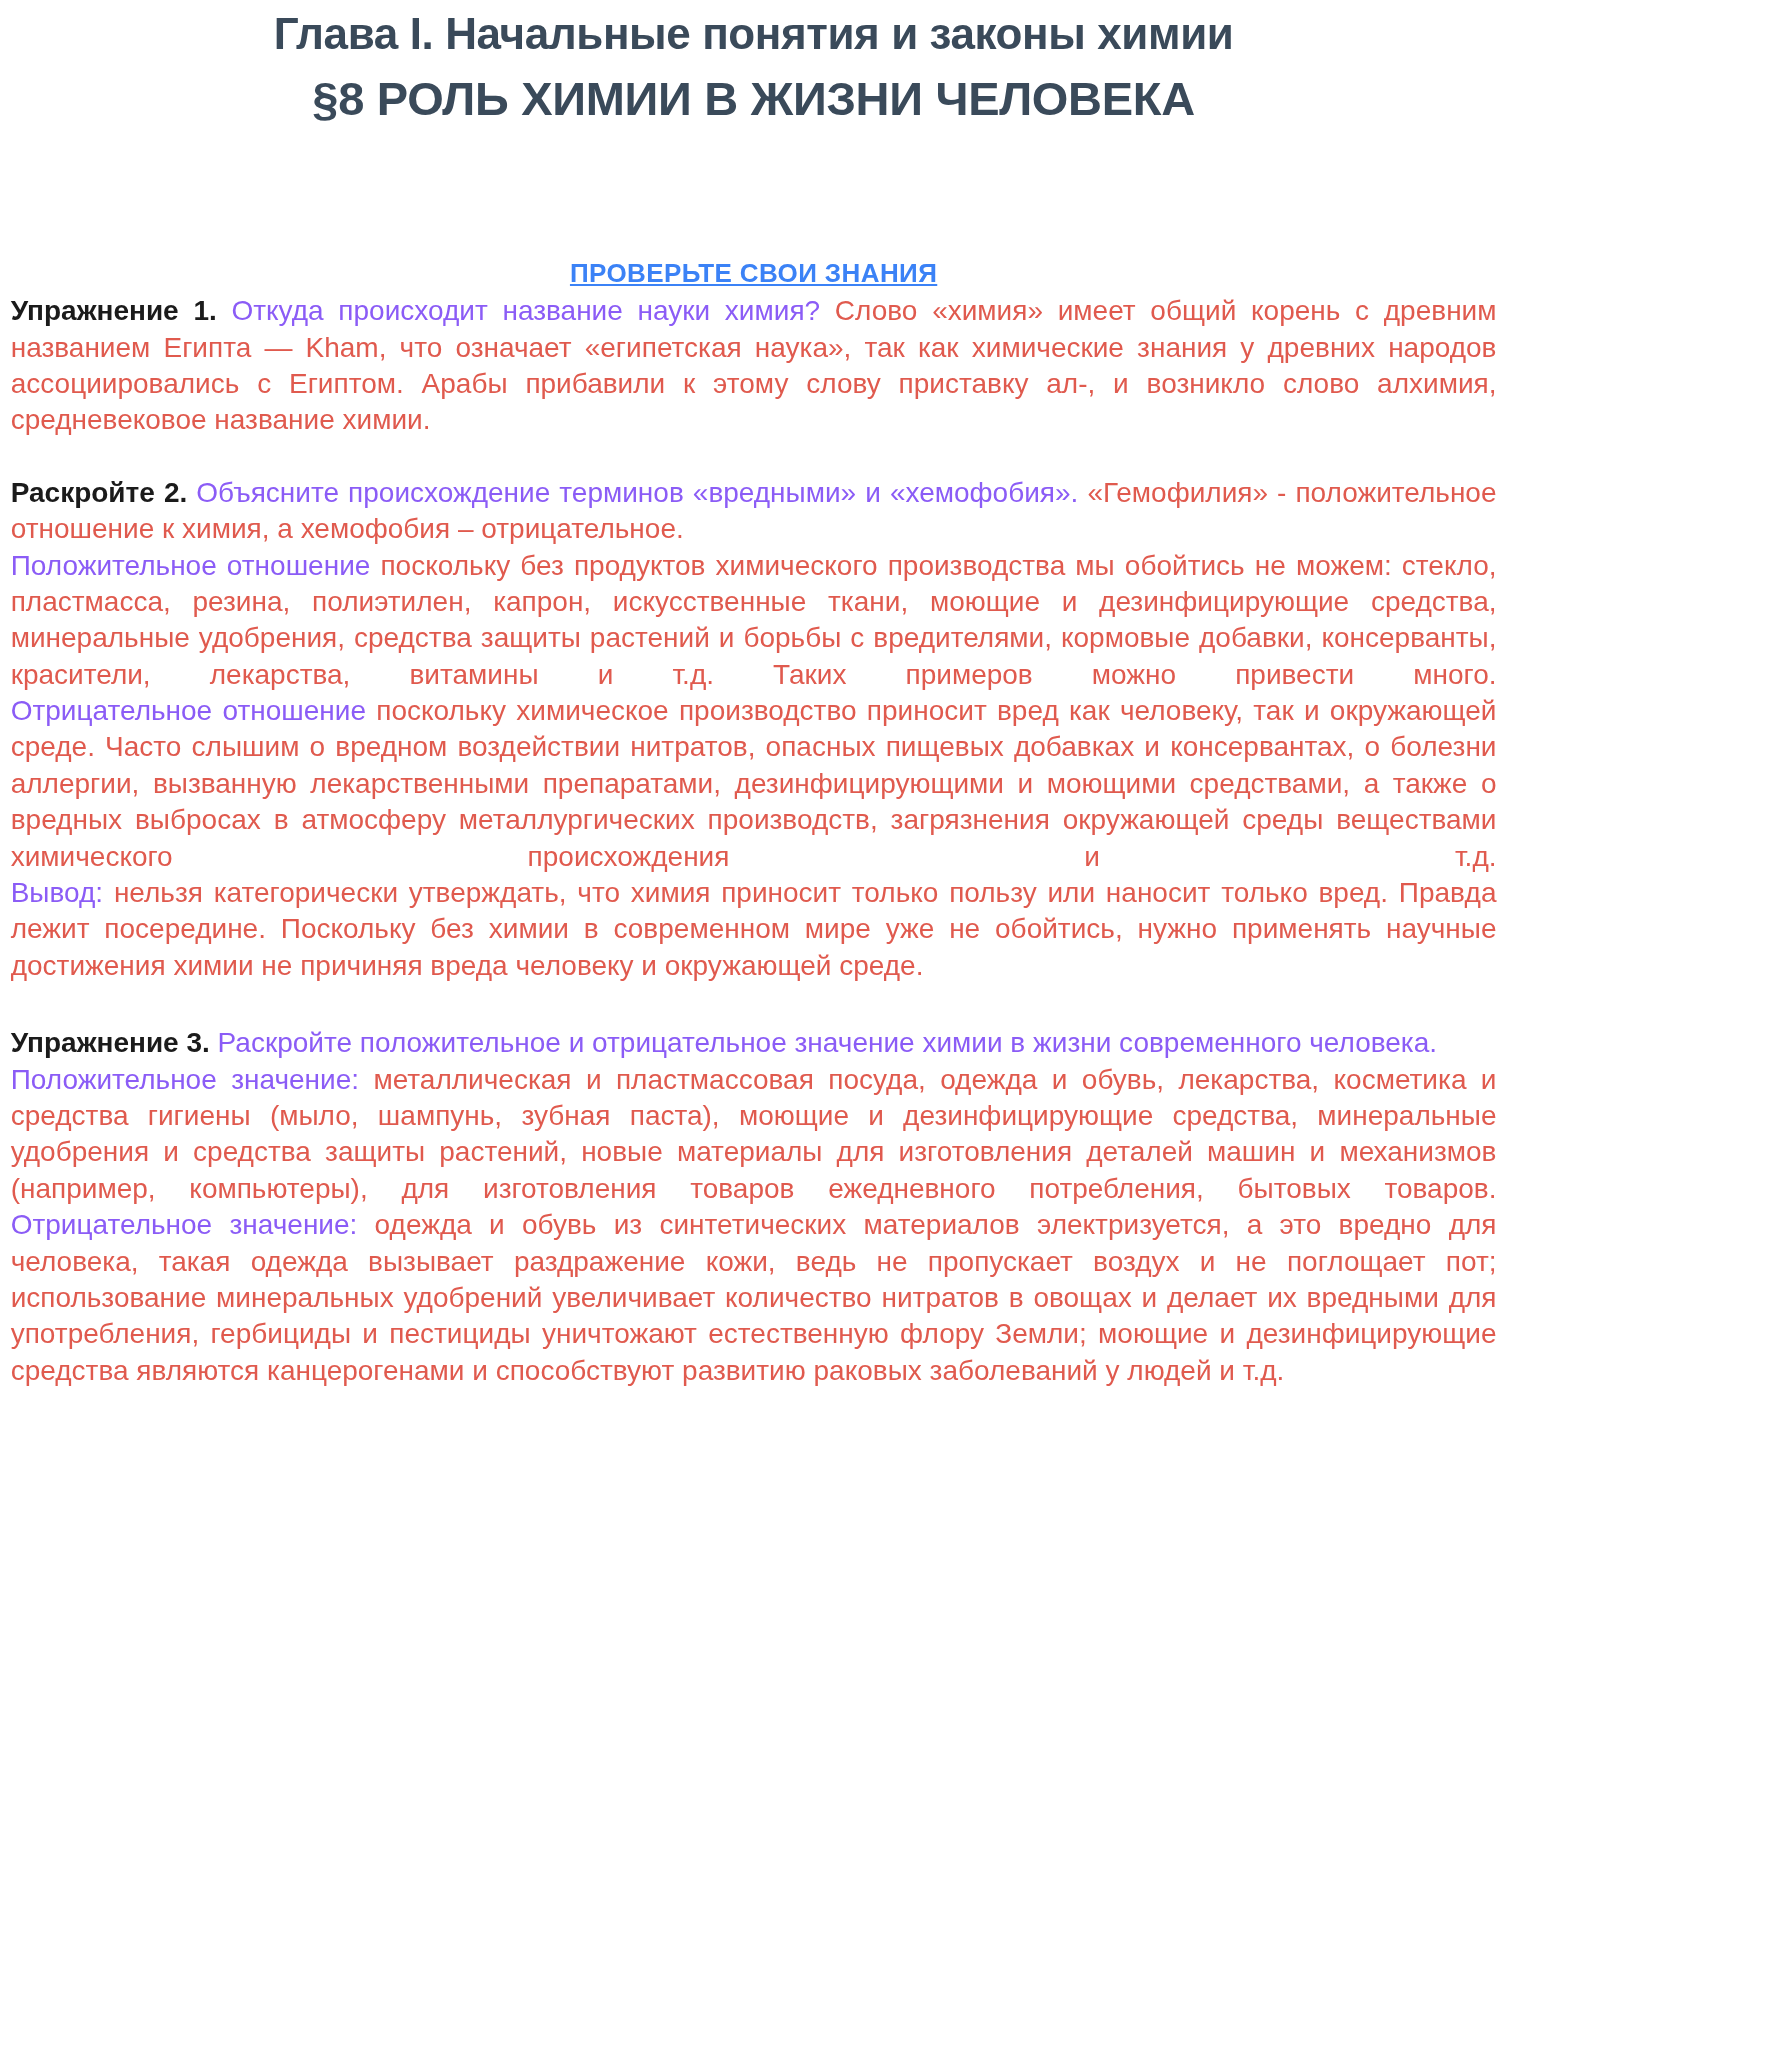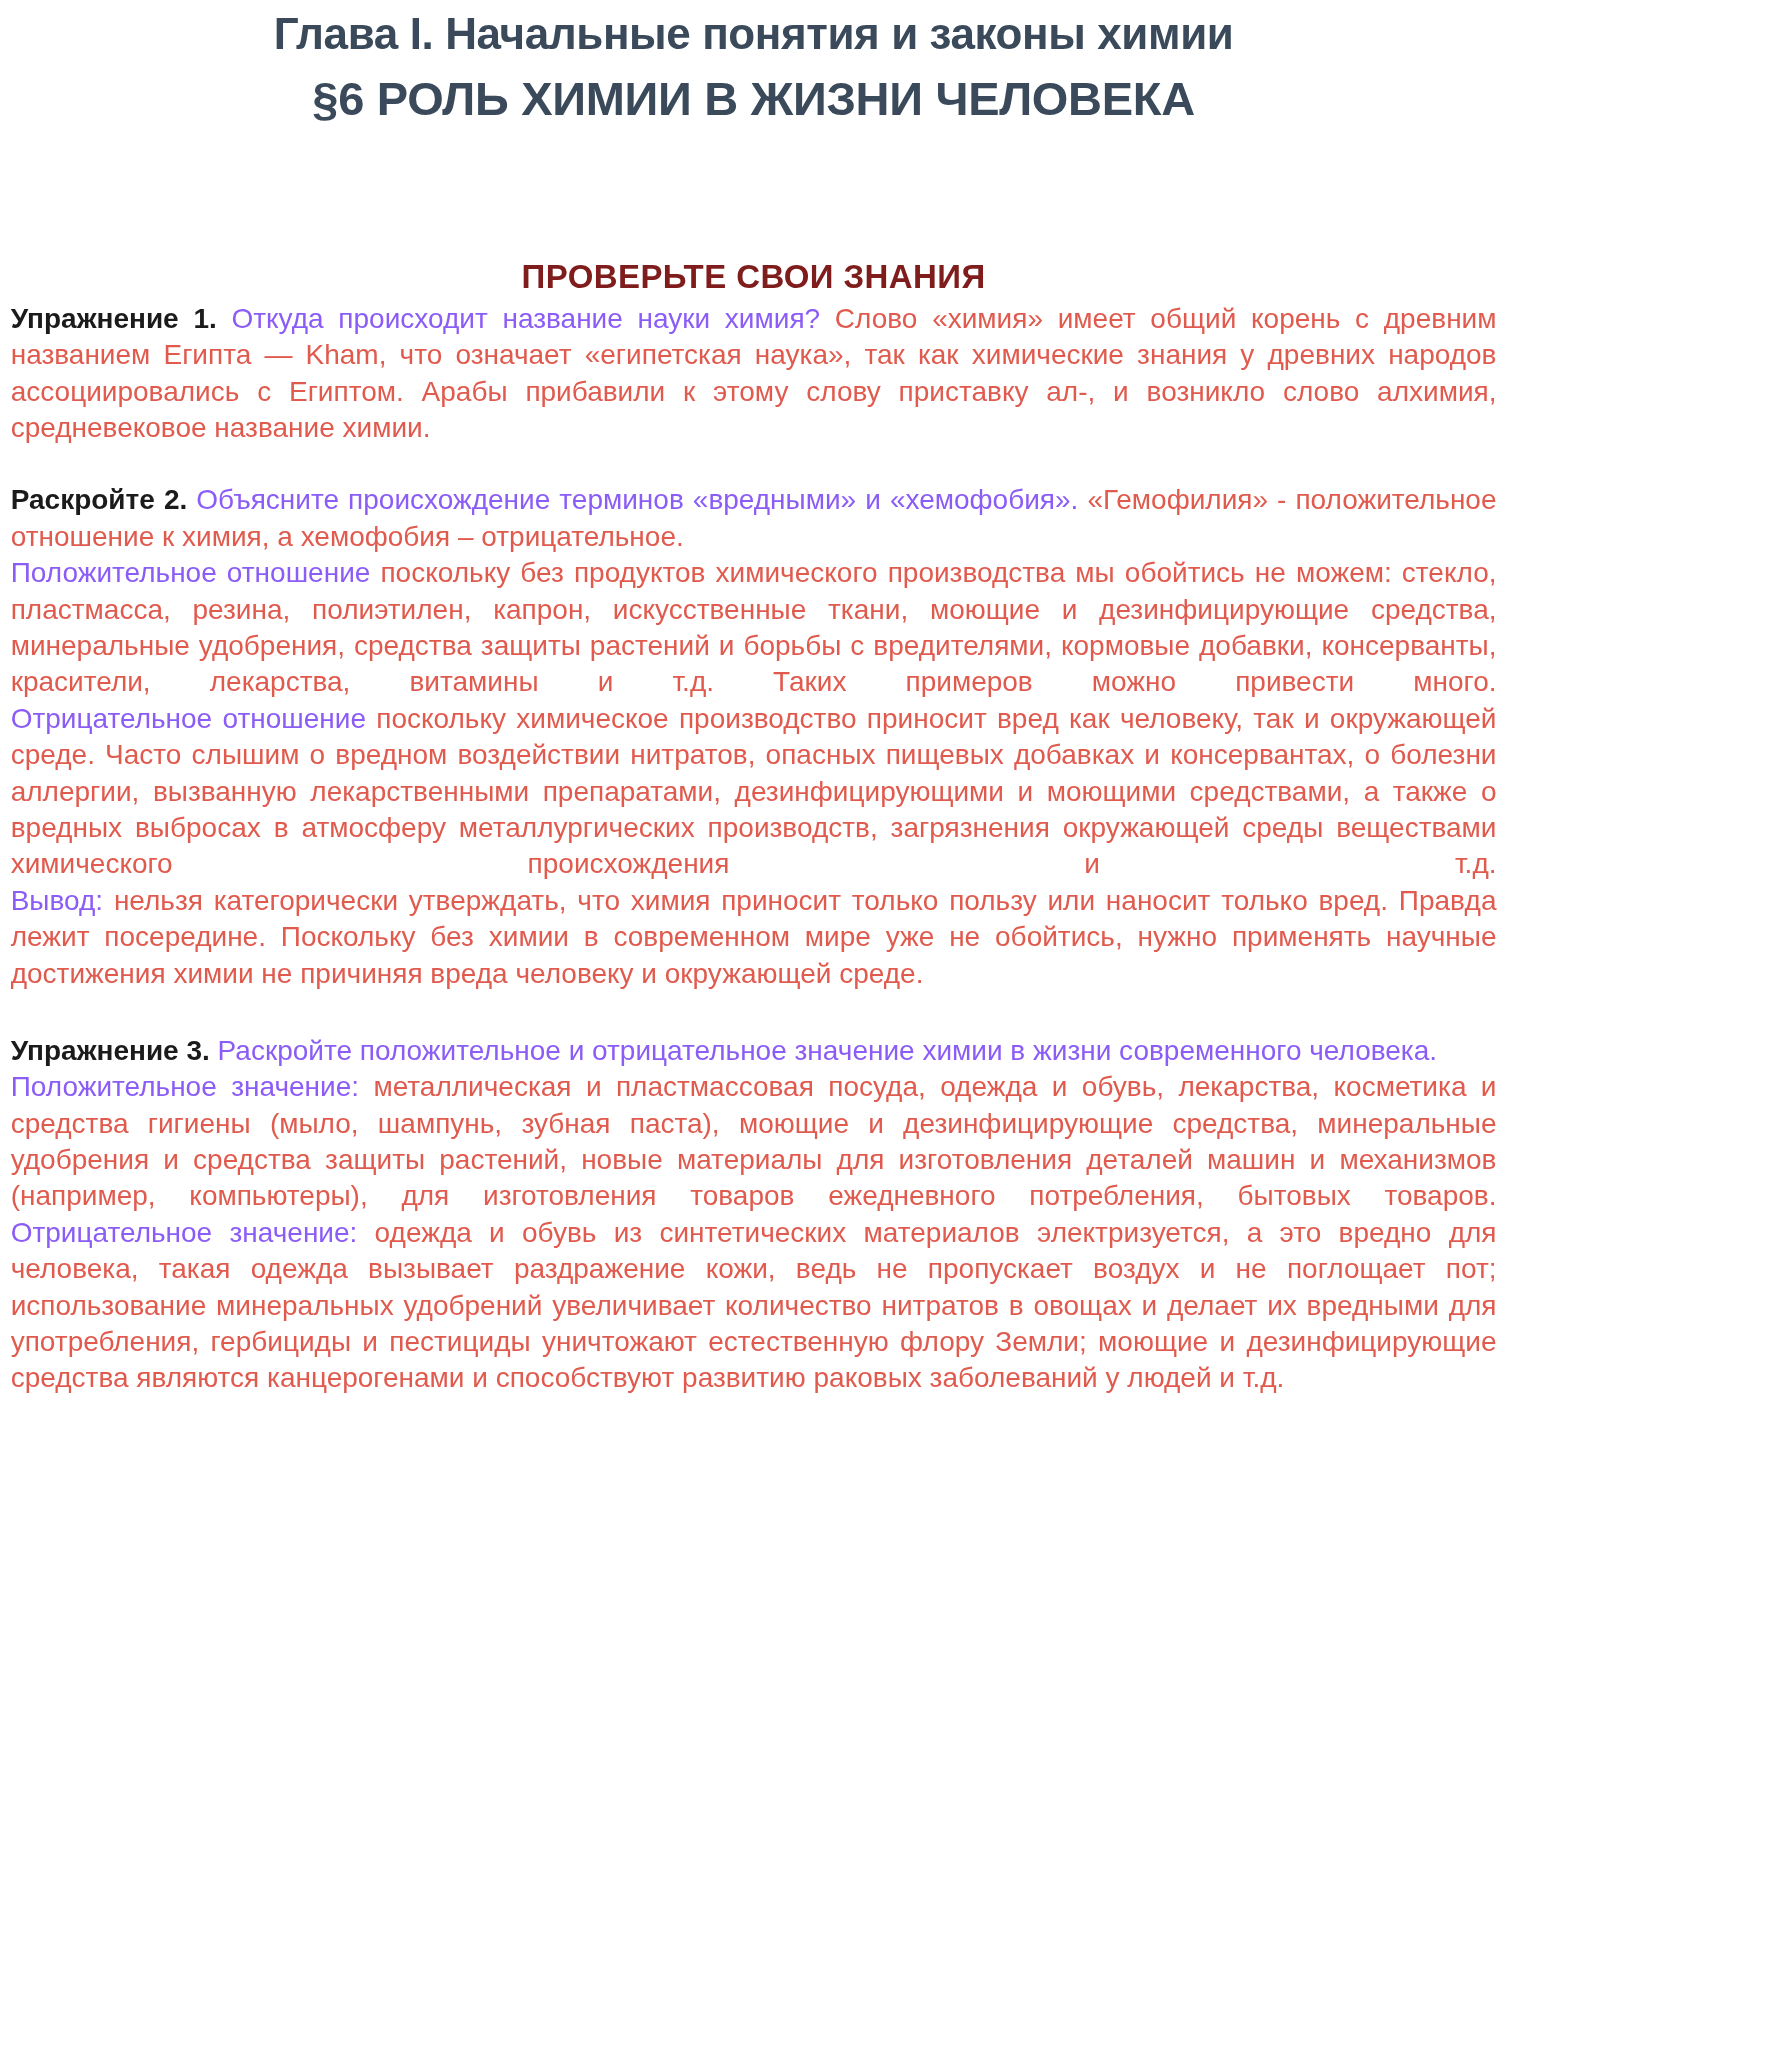--- a/index.html
+++ b/index.html
@@ -40,26 +40,27 @@
     letter-spacing: -0.3px;
     line-height: 1.12;
     margin: 14.3px 0 0 0;
     padding: 0;
   }
 
   .spacer-big { height: 134px; }
 
   .check-title {
     text-align: center;
-    font-size: 33px;
+    font-size: 26px;
     font-weight: bold;
-    color: #7f1d1d;
+    color: #3b82f6;
     letter-spacing: 0.4px;
     line-height: 1.1;
     margin: 0 0 5.4px 0;
+    text-decoration: underline;
   }
 
   
   .para {
     font-size: 28px;
     line-height: 1.30;
     text-align: justify;
     text-justify: inter-word;
     margin: 0;
     padding: 0;
@@ -76,21 +77,21 @@
   .gap-para  { height: 36px; }
   .gap-block { height: 41px; }
 </style>
 </head>
 <body>
 
 <div class="page">
 
   <h1 class="chapter-title">Глава I. Начальные понятия и законы химии</h1>
 
-  <h2 class="section-title">§6 РОЛЬ ХИМИИ В ЖИЗНИ ЧЕЛОВЕКА</h2>
+  <h2 class="section-title">§8 РОЛЬ ХИМИИ В ЖИЗНИ ЧЕЛОВЕКА</h2>
 
   <div class="spacer-big"></div>
 
   <div class="check-title">ПРОВЕРЬТЕ СВОИ ЗНАНИЯ</div>
 
   <p class="para last-left">
     <span class="qb">Упражнение 1.</span><span class="q"> Откуда происходит название науки химия? </span><span class="ans">Слово «химия» имеет общий корень с древним названием Египта — Kham, что означает «египетская наука», так как химические знания у древних народов ассоциировались с Египтом. Арабы прибавили к этому слову приставку ал-, и возникло слово алхимия, средневековое название химии.</span>
   </p>
 
   <div class="gap-para"></div>

